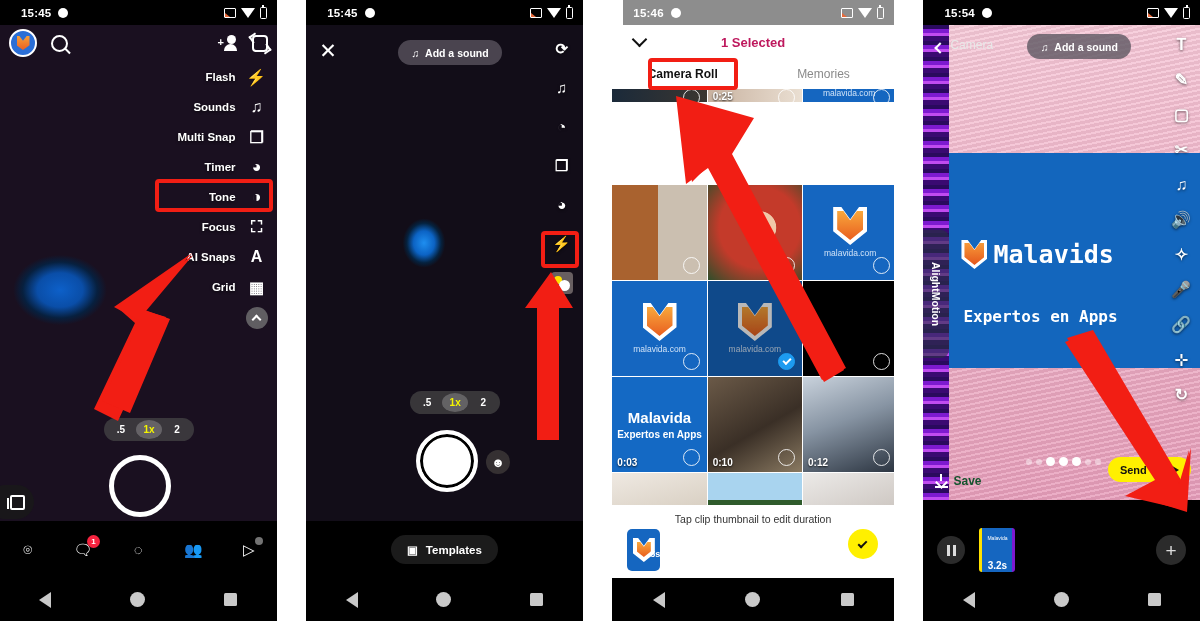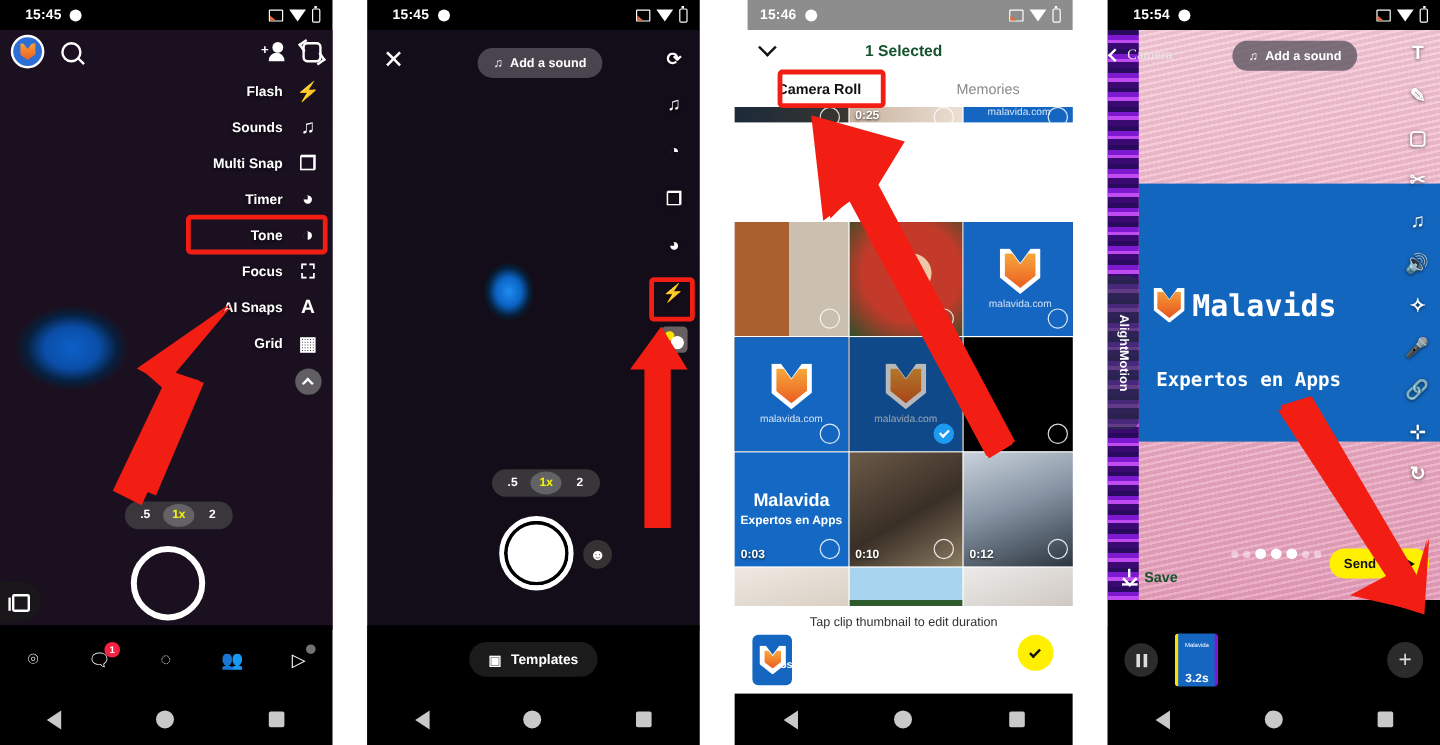--- a/index.html
+++ b/index.html
@@ -140,21 +140,21 @@
   .tmpl-bar { position:absolute; bottom:43px; left:0; right:0; height:57px; background:#000; z-index:20;
     display:flex; align-items:center; justify-content:center; }
   .tmpl-pill { height:29px;border-radius:15px;background:#1b1b1b;display:flex;align-items:center;gap:8px;padding:0 16px; }
   .tmpl-pill span { color:#fff; font-size:11.5px; font-weight:bold; }
 
   
   .p3-head { position:absolute; top:25px; left:0; right:0; height:34px; background:#fff; z-index:20;
      display:flex; align-items:center; justify-content:center; }
   .p3-chev { position:absolute; left:22px; width:11px;height:11px;border-left:2.6px solid #111;border-bottom:2.6px solid #111;
      transform:rotate(-45deg); margin-top:-5px; }
-  .p3-title { color:#14532d; font-size:13px; font-weight:bold; }
+  .p3-title { color:#be185d; font-size:13px; font-weight:bold; }
   .p3-tabs { position:absolute; top:59px; left:0; right:0; height:30px; background:#fff; z-index:20; display:flex; }
   .p3-tab { flex:1; display:flex; align-items:center; justify-content:center; font-size:12px; }
   .p3-tab.sel { color:#111; font-weight:bold; }
   .p3-tab.un { color:#8a8a8a; }
   .grid { position:absolute; top:89px; left:0; width:285px; height:416px; z-index:10;
      display:grid; grid-template-columns:repeat(3,1fr); grid-auto-rows:95px; gap:1px; overflow:hidden; }
   .cell { position:relative; overflow:hidden; background:#222; }
   .dur { position:absolute; left:5px; bottom:4px; color:#fff; font-size:10px; font-weight:bold; text-shadow:0 1px 2px rgba(0,0,0,.8); }
   .selcirc { position:absolute; right:7px; bottom:6px; width:17px;height:17px;border-radius:50%;border:1.6px solid rgba(255,255,255,.85); }
   .selcirc.on { background:#1d9bf0; border-color:#1d9bf0; display:flex;align-items:center;justify-content:center; }
@@ -174,21 +174,21 @@
   .clip-dur { position:absolute; bottom:12px; left:0; right:0; text-align:right; color:#fff; font-size:9px; font-weight:bold; }
   .ok-btn { position:absolute; right:16px; top:24px; width:30px;height:30px;border-radius:50%;background:#fff000;
      display:flex;align-items:center;justify-content:center; }
   .ok-chk { width:9px;height:5px;border-left:2.4px solid #111;border-bottom:2.4px solid #111;transform:rotate(-45deg);margin-top:-2px; }
 
   
   .p4-canvas { position:absolute; top:25px; left:0; width:280px; height:475px; background:#f2bdd0; overflow:hidden; }
   .p4-strip { position:absolute; left:0; top:0; width:26px; height:100%;
      background:repeating-linear-gradient(180deg,#2a0a5e 0 4px,#7d1ad0 4px 8px,#c04bf0 8px 11px,#3a0a72 11px 16px); }
   .p4-blue { position:absolute; left:26px; right:0; top:128px; height:215px; background:#1366bd; }
-  .p4-back { position:absolute; left:2px; top:38px; z-index:22; display:flex; align-items:center; gap:6px;font-family:Liberation Serif, serif; }
+  .p4-back { position:absolute; left:13px; top:38px; z-index:22; display:flex; align-items:flex-end; gap:6px; }
   .bk-chev { width:8px;height:8px;border-left:2px solid #fff;border-bottom:2px solid #fff;transform:rotate(45deg); }
   .p4-back span { color:#e8e8e8; font-size:12px; }
   .p4-rail { position:absolute; right:8px; top:34px; z-index:22; display:flex; flex-direction:column; align-items:center; gap:14px; }
   .p4-rail .rail-ic { font-size:16px; }
   .am-tag { position:absolute; left:0; top:205px; width:26px; height:128px; background:rgba(40,50,70,.62);
      border-radius:0 8px 8px 0; z-index:21; display:flex; align-items:center; justify-content:center; }
   .am-tag span { color:#fff; font-size:10.5px; font-weight:bold; writing-mode:vertical-rl; }
   .mlv-title { position:absolute; left:38px; top:215px; z-index:21; display:flex; align-items:center; gap:6px; }
   .mlv-ico { width:26px;height:29px;position:relative; }
   .mlv-ico:before{content:"";position:absolute;inset:0;background:#fff;clip-path:polygon(0 0,24% 0,50% 32%,76% 0,100% 0,100% 64%,50% 100%,0 64%);}

